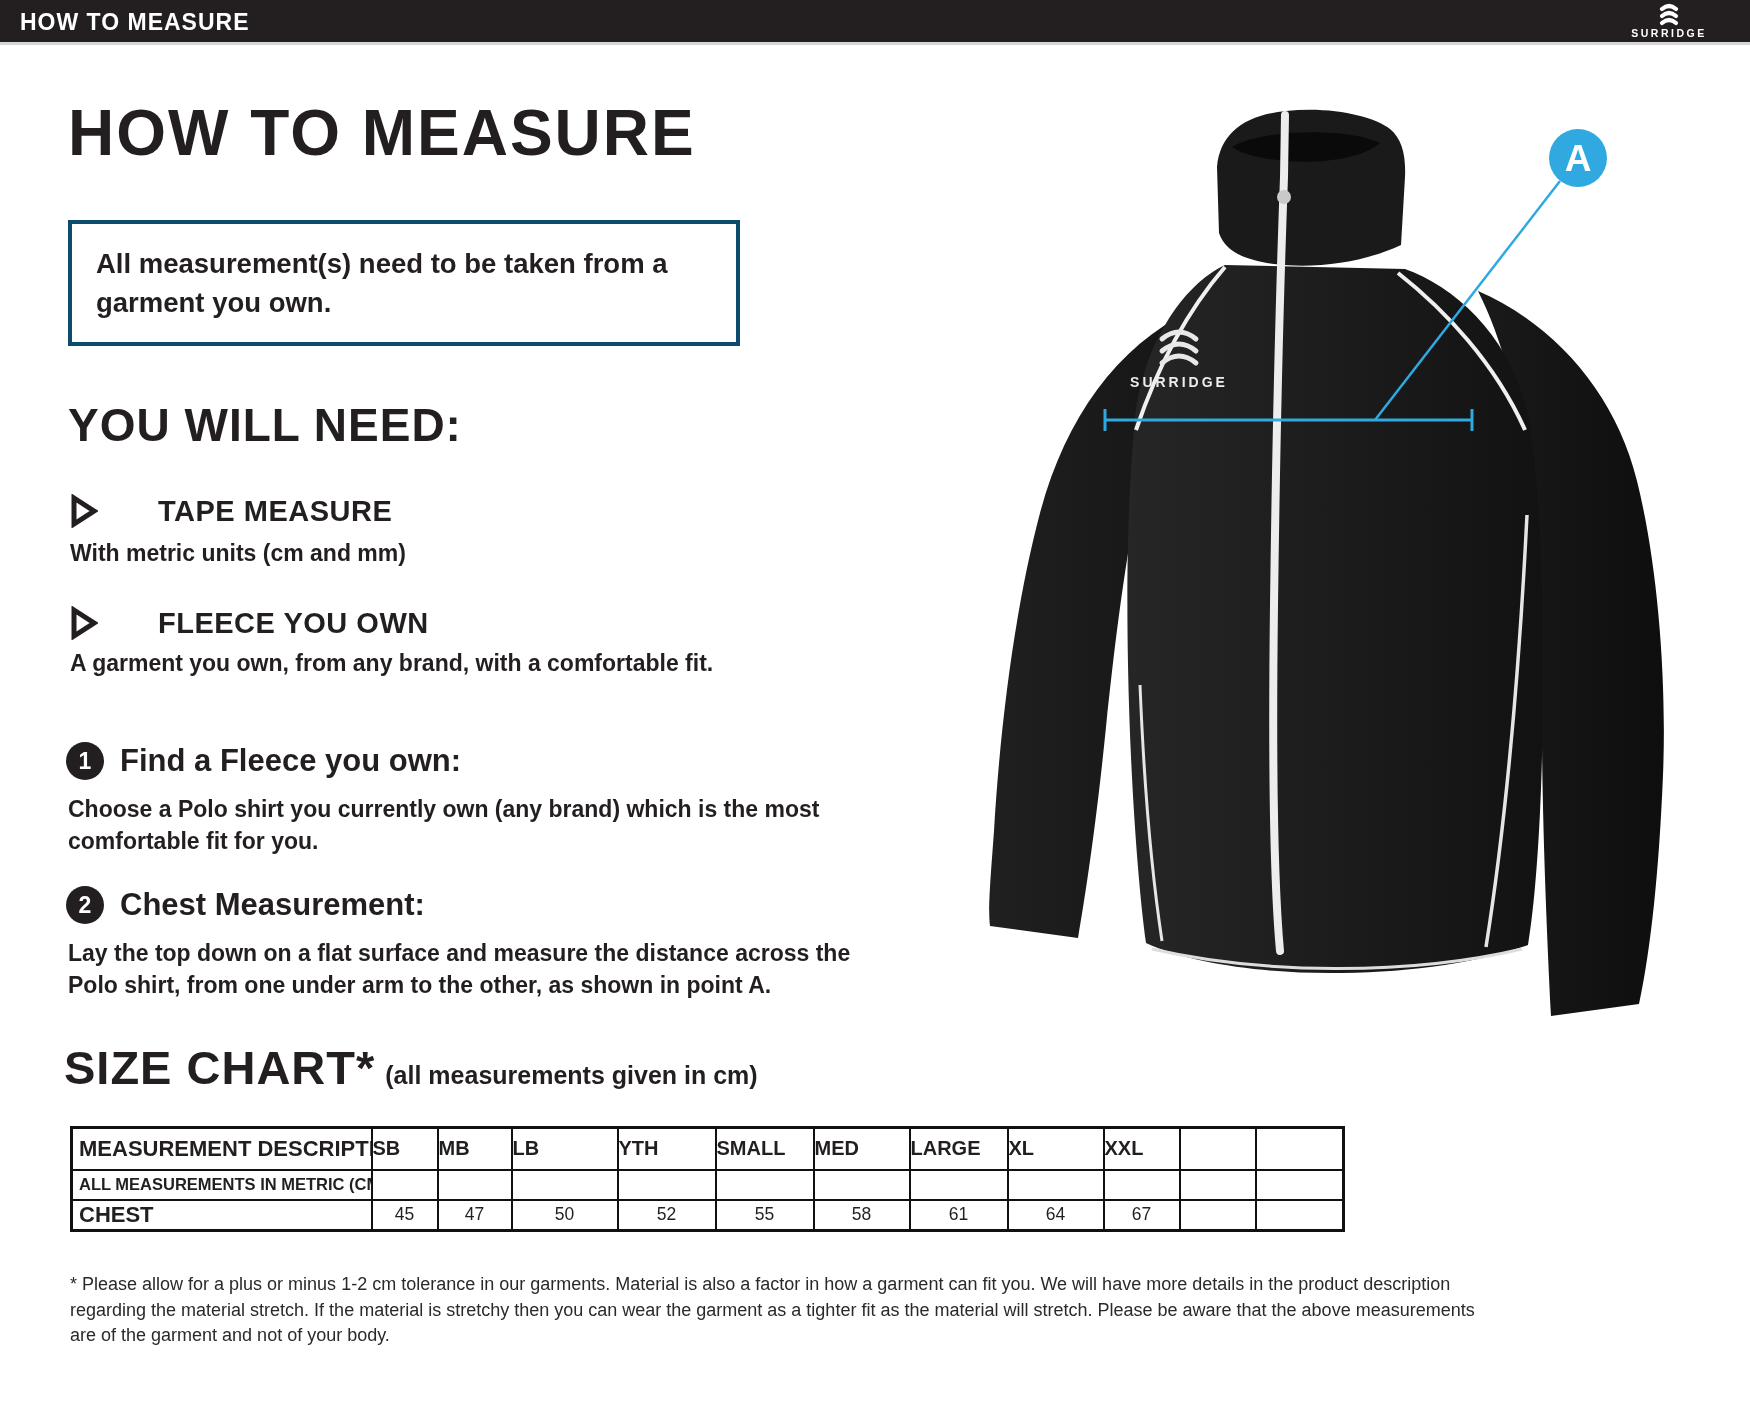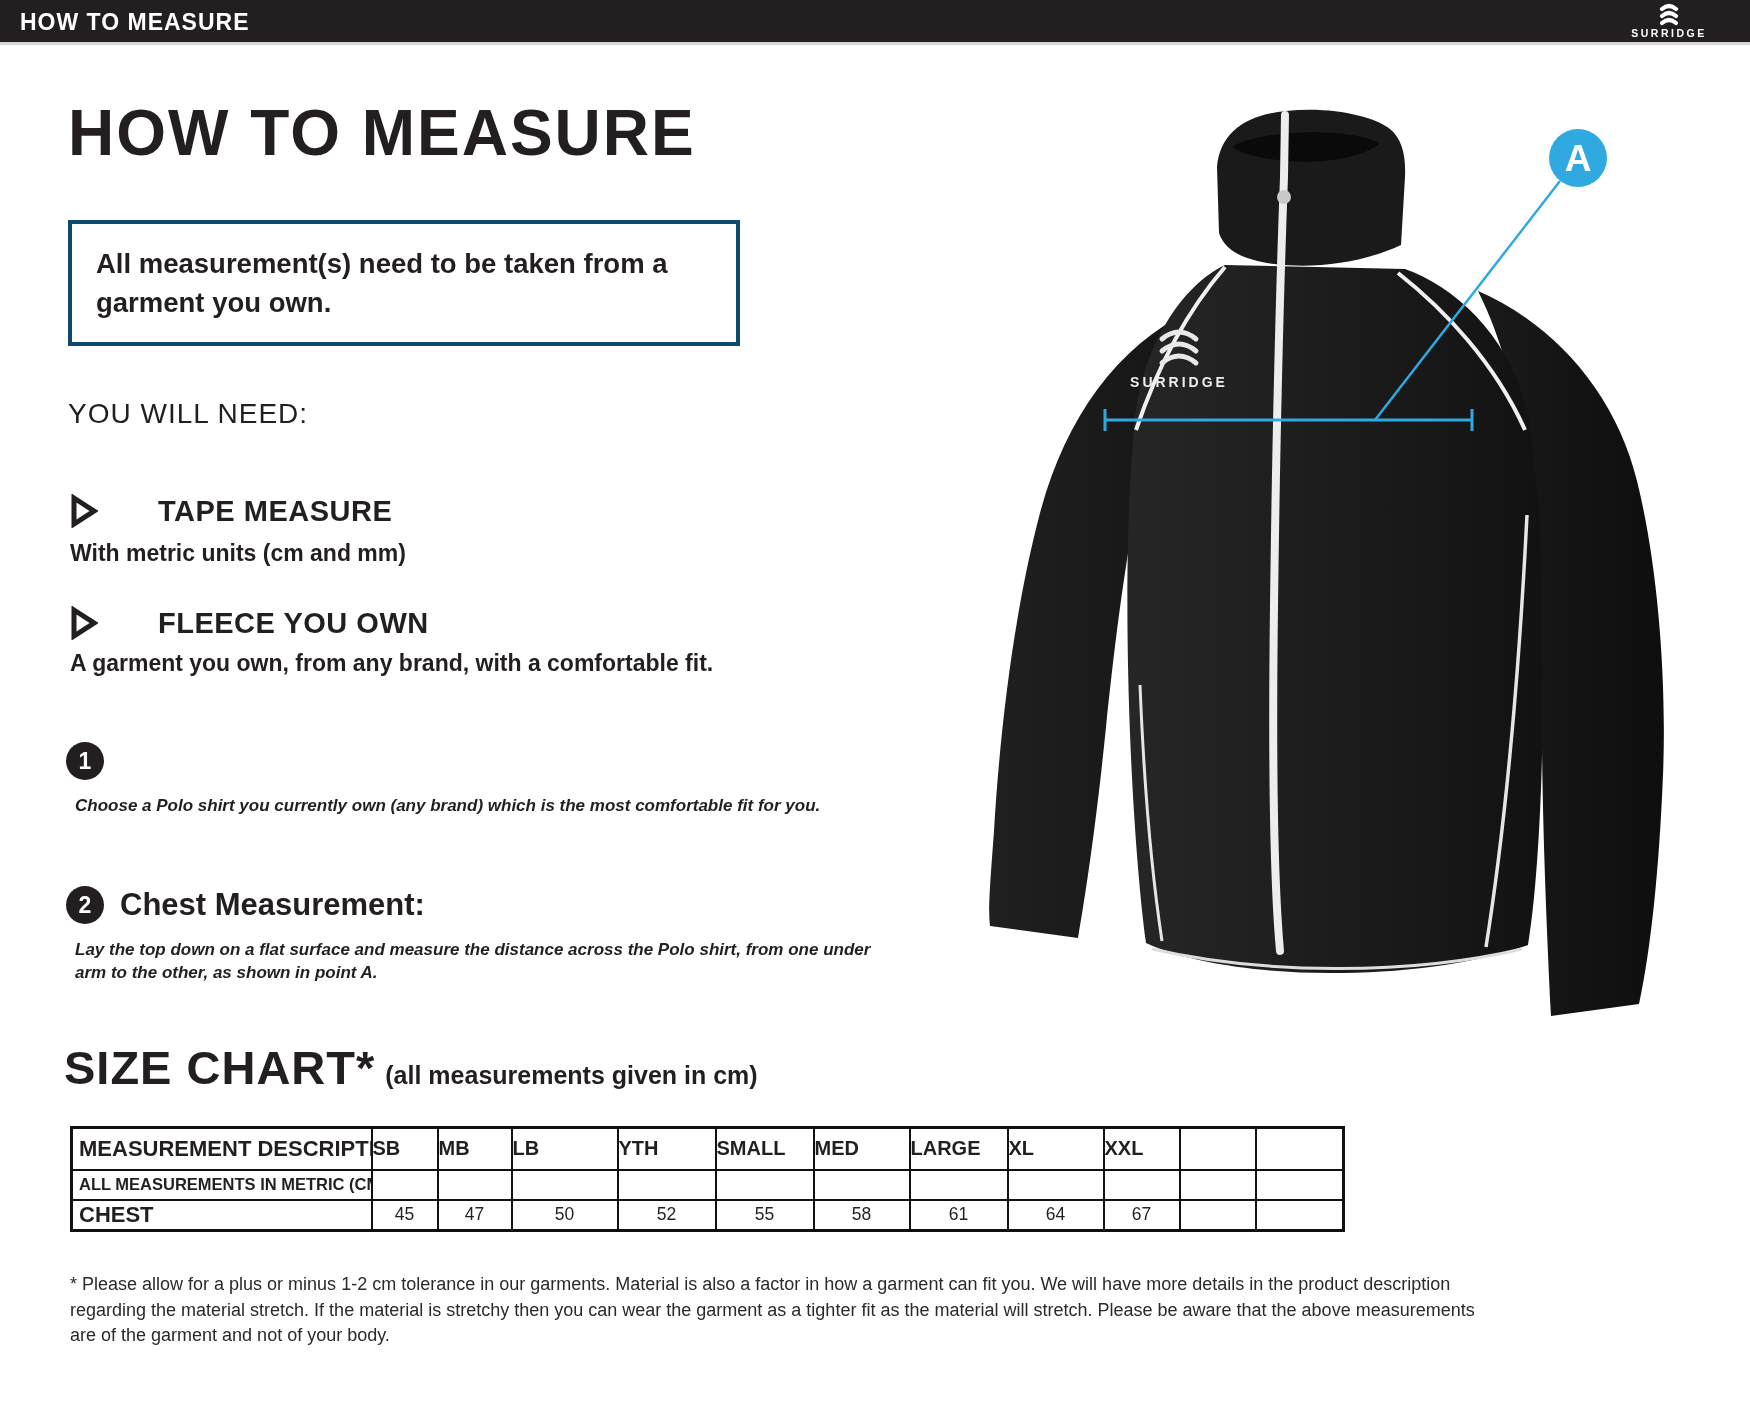--- a/index.html
+++ b/index.html
@@ -39,40 +39,40 @@
     position:absolute; left:68px; top:96px;
     font-size:64px; font-weight:bold; letter-spacing:2px; color:#231f20;
   }
   .notice-box {
     position:absolute; left:68px; top:220px; width:672px;
     border:4px solid #0c4a6e; padding:20px 24px;
     font-size:27.5px; font-weight:bold; line-height:1.42;
   }
   .need-heading {
     position:absolute; left:68px; top:398px;
-    font-size:28px; font-weight:normal; letter-spacing:1px;
+    font-size:46px; font-weight:bold; letter-spacing:1px;
   }
   .need-item { position:absolute; left:70px; display:flex; align-items:center; gap:16px; }
   .need-item-1 { top:494px; }
   .need-item-2 { top:606px; }
   .need-item-label { font-size:29px; font-weight:bold; letter-spacing:0.5px;margin-left:44px; }
   .need-item-desc { position:absolute; left:70px; font-size:23px; font-weight:bold; }
   .need-desc-1 { top:540px; }
   .need-desc-2 { top:650px; }
 
   .step-row { position:absolute; left:66px; display:flex; align-items:center; gap:16px; }
   .step-row-1 { top:742px; }
   .step-row-2 { top:886px; }
   .step-circle {
     width:38px; height:38px; border-radius:50%; background:#231f20;
     color:#ffffff; font-size:23px; font-weight:bold;
     display:flex; align-items:center; justify-content:center; flex:0 0 auto;
   }
   .step-title { font-size:31px; font-weight:bold; }
-  .step-desc { position:absolute; left:75px; width:810px; font-size:17px; font-weight:bold; line-height:1.38;font-style:italic; }
+  .step-desc { position:absolute; left:68px; width:810px; font-size:23px; font-weight:bold; line-height:1.38; }
   .step-desc-1 { top:794px; }
   .step-desc-2 { top:938px; }
 
   .size-chart-heading { position:absolute; left:64px; top:1040px; }
   .size-chart-heading .big { font-size:47px; font-weight:bold; letter-spacing:1px; }
   .size-chart-heading .small { font-size:25px; font-weight:bold; margin-left:10px; }
 
   
   .size-table {
     position:absolute; left:70px; top:1126px;
@@ -132,20 +132,21 @@
 <div class="need-item need-item-2">
   <svg width="28" height="34" viewBox="0 0 28 34">
     <polygon points="4,4 24,17 4,30" fill="none" stroke="#231f20" stroke-width="5"></polygon>
   </svg>
   <span class="need-item-label">FLEECE YOU OWN</span>
 </div>
 <div class="need-item-desc need-desc-2">A garment you own, from any brand, with a comfortable fit.</div>
 
 <div class="step-row step-row-1">
   <div class="step-circle">1</div>
+  <div class="step-title">Find a Fleece you own:</div>
 </div>
 <p class="step-desc step-desc-1">Choose a Polo shirt you currently own (any brand) which is the most comfortable fit for you.</p>
 
 <div class="step-row step-row-2">
   <div class="step-circle">2</div>
   <div class="step-title">Chest Measurement:</div>
 </div>
 <p class="step-desc step-desc-2">Lay the top down on a flat surface and measure the distance across the Polo shirt, from one under arm to the other, as shown in point A.</p>
 
 <h2 class="size-chart-heading">

